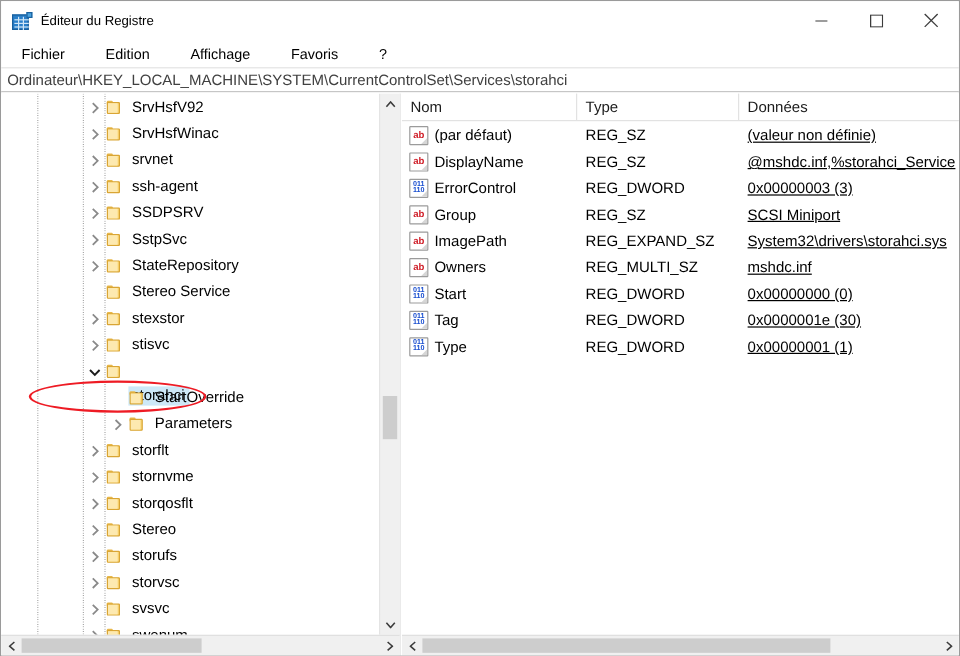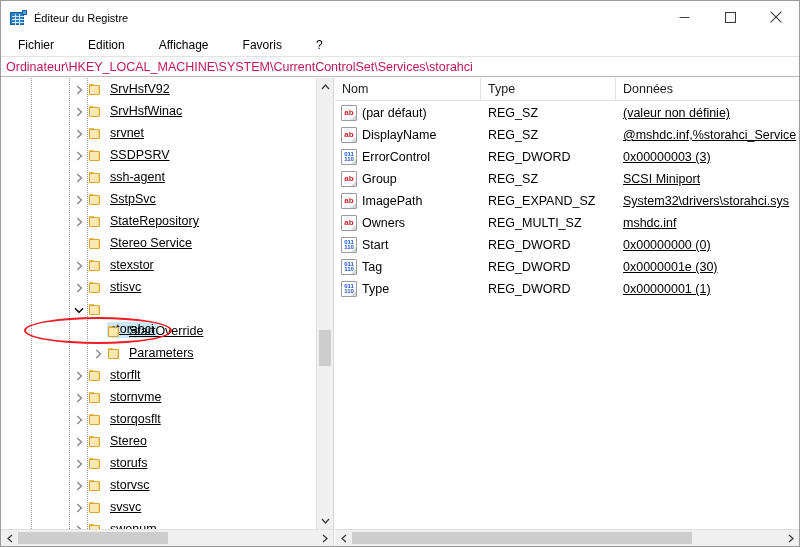--- a/index.html
+++ b/index.html
@@ -111,21 +111,21 @@
     flex: 0 0 21px;
     border-top: 1px solid #e3e3e3;
     border-bottom: 1px solid #b8b8b8;
     display: flex;
     align-items: center;
     padding-left: 5px;
     background: #ffffff;
   }
   .addressbar .path {
     font-size: 12.5px;
-    color: #be185d;
+    color: #404040;
     white-space: nowrap;
     overflow: hidden;
   }
 
   
   .panes {
     flex: 1 1 auto;
     display: flex;
     min-height: 0;
     background: #ffffff;
@@ -168,21 +168,20 @@
     display: flex;
     align-items: center;
     position: relative;
     white-space: nowrap;
     font-size: 12.5px;
     color: #000;
   }
   .tree-row .label {
     padding: 1px 4px 2px 3px;
     line-height: 1;
-    text-decoration: underline;
   }
   .tree-row.selected .label {
     background: #cde8f7;
     margin-top: 40px;
   }
   .twisty {
     width: 16px; height: 16px;
     flex: 0 0 16px;
     display: flex;
     align-items: center;
@@ -473,35 +472,35 @@
               <div class="twisty">
                 <svg width="7" height="10" viewBox="0 0 7 10">
                   <polyline points="1.3,1 5.4,5 1.3,9" fill="none" stroke="#8a8a8a" stroke-width="1.5"></polyline>
                 </svg>
               </div>
               <div class="folder">
                 <div class="tab"></div>
                 <div class="body"></div>
                 <div class="flap"></div>
               </div>
+              <div class="label">ssh-agent</div>
+            </div>
+            <div class="tree-row">
+              <div style="width: 70px; flex: 0 0 70px; height: 100%;"></div>
+              <div class="twisty">
+                <svg width="7" height="10" viewBox="0 0 7 10">
+                  <polyline points="1.3,1 5.4,5 1.3,9" fill="none" stroke="#8a8a8a" stroke-width="1.5"></polyline>
+                </svg>
+              </div>
+              <div class="folder">
+                <div class="tab"></div>
+                <div class="body"></div>
+                <div class="flap"></div>
+              </div>
               <div class="label">SSDPSRV</div>
-            </div>
-            <div class="tree-row">
-              <div style="width: 70px; flex: 0 0 70px; height: 100%;"></div>
-              <div class="twisty">
-                <svg width="7" height="10" viewBox="0 0 7 10">
-                  <polyline points="1.3,1 5.4,5 1.3,9" fill="none" stroke="#8a8a8a" stroke-width="1.5"></polyline>
-                </svg>
-              </div>
-              <div class="folder">
-                <div class="tab"></div>
-                <div class="body"></div>
-                <div class="flap"></div>
-              </div>
-              <div class="label">ssh-agent</div>
             </div>
             <div class="tree-row">
               <div style="width: 70px; flex: 0 0 70px; height: 100%;"></div>
               <div class="twisty">
                 <svg width="7" height="10" viewBox="0 0 7 10">
                   <polyline points="1.3,1 5.4,5 1.3,9" fill="none" stroke="#8a8a8a" stroke-width="1.5"></polyline>
                 </svg>
               </div>
               <div class="folder">
                 <div class="tab"></div>

